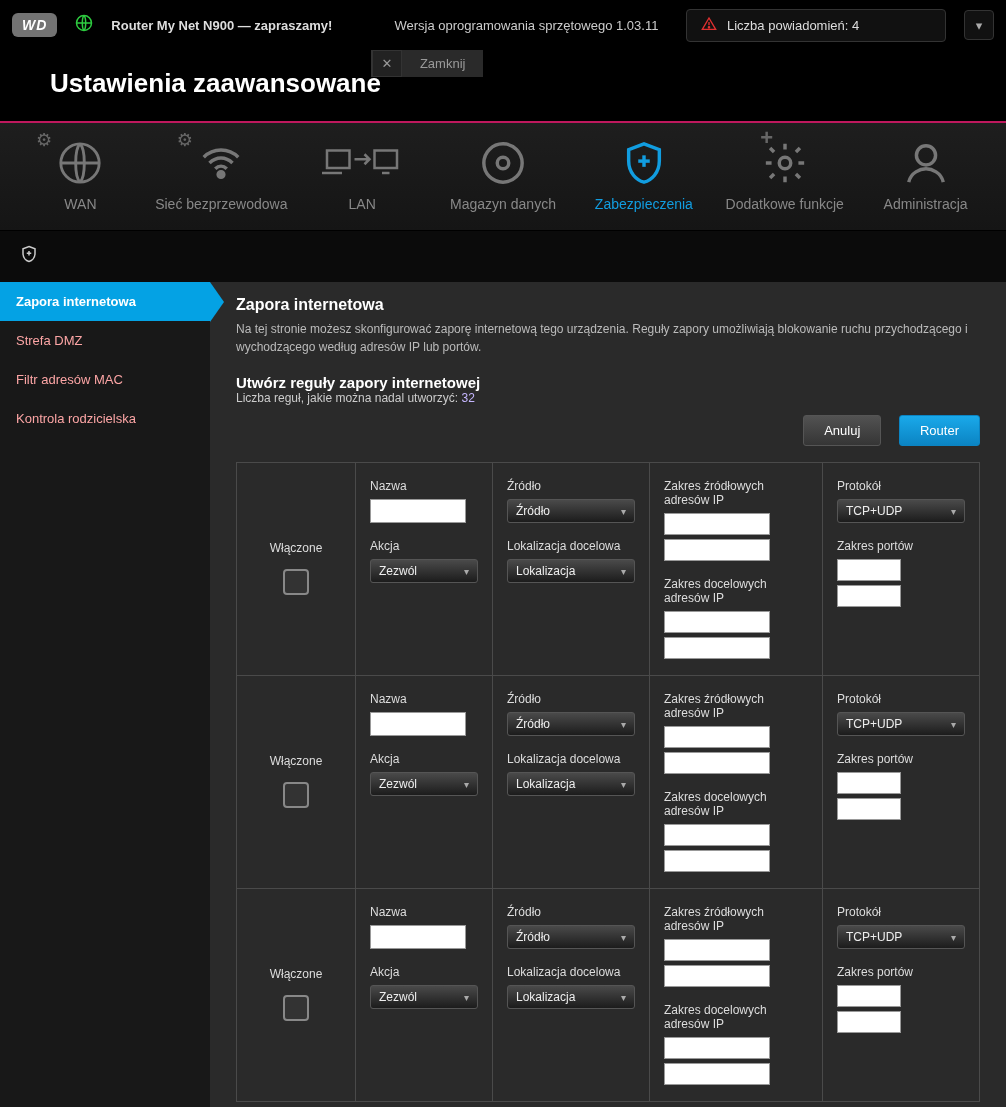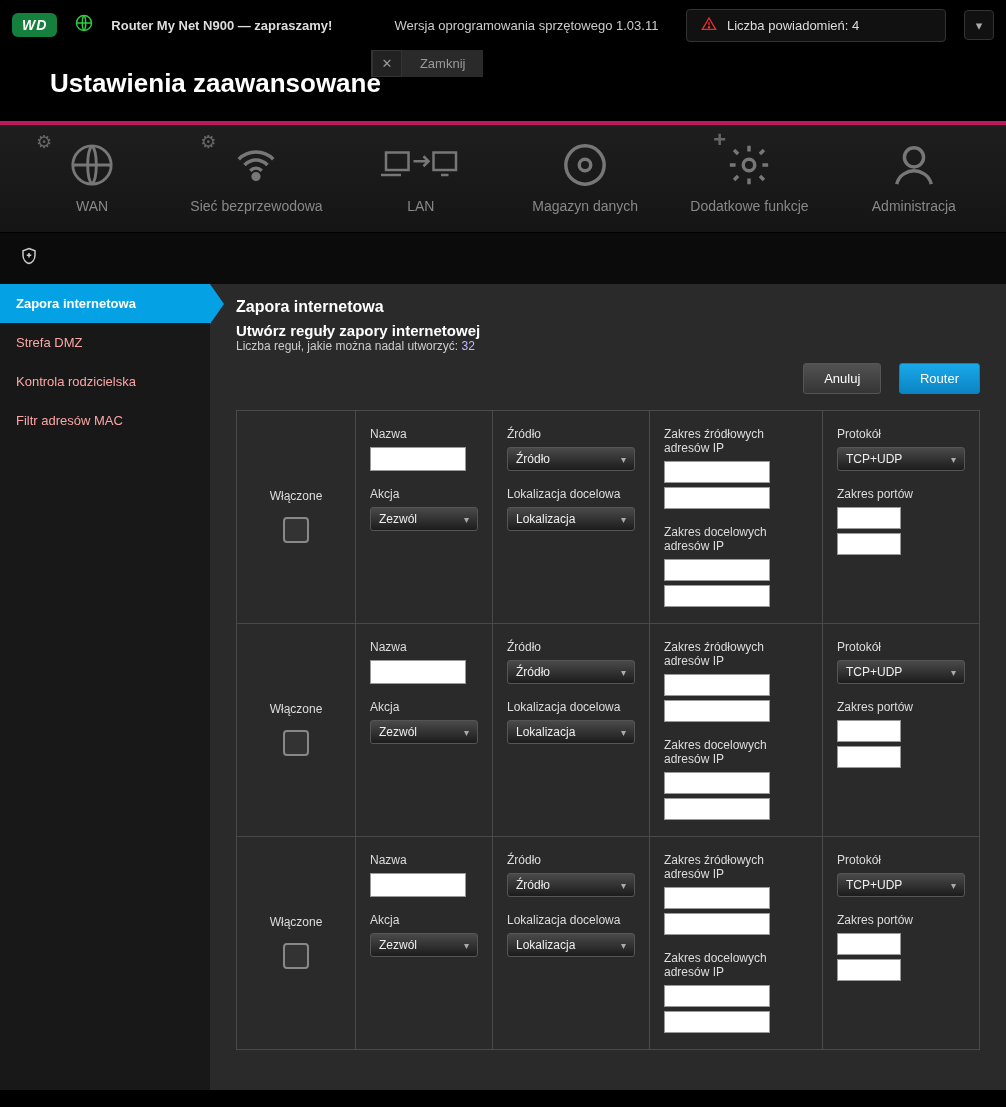--- a/index.html
+++ b/index.html
@@ -13,21 +13,21 @@
   }
   .topbar {
     background: #000;
     height: 50px;
     display: flex;
     align-items: center;
     padding: 0 12px;
     gap: 18px;
   }
   .wd-logo {
-    background: #15803d;
+    background: #737373;
     color: #fff;
     font-weight: bold;
     padding: 4px 10px;
     border-radius: 6px;
     font-size: 14px;
     letter-spacing: 1px;
     font-style: italic;
   }
   .globe-ico { color: #2ecc40; font-size: 18px; }
   .top-welcome { color: #ddd; font-weight: bold; }
@@ -48,21 +48,21 @@
     border: 1px solid #333;
     border-radius: 4px;
     background: #111;
     width: 28px; height: 28px;
     display: flex; align-items: center; justify-content: center;
     color: #aaa;
   }
   .titlebar {
     display: flex;
     align-items: center;
-    border-bottom: 4px solid #be185d;
+    border-bottom: 2px solid #be185d;
     text-align: right;
   }
   .page-title {
     color: #fff;
     font-size: 26px;
     font-weight: bold;
     padding: 18px 30px 22px 50px;
   }
   .close-tab {
     margin-left: auto;
@@ -293,20 +293,30 @@
   </div>
   <div class="nav-item">
     <div class="nav-icon">
       <svg width="46" height="46" viewBox="0 0 24 24" fill="none" stroke="#777" stroke-width="1.8">
           <circle cx="12" cy="12" r="10"></circle>
           <circle cx="12" cy="12" r="3"></circle>
         </svg>
     </div>
     <div class="nav-label">Magazyn danych</div>
   </div>
+  <div class="nav-item active">
+    <div class="nav-icon">
+      <svg width="46" height="46" viewBox="0 0 24 24" fill="none" stroke="#119de0" stroke-width="1.8">
+          <path d="M12 2 L20 5 V11 C20 17 16 21 12 22 C8 21 4 17 4 11 V5 Z"></path>
+          <line x1="12" y1="8" x2="12" y2="14"></line>
+          <line x1="9" y1="11" x2="15" y2="11"></line>
+        </svg>
+    </div>
+    <div class="nav-label">Zabezpieczenia</div>
+  </div>
   <div class="nav-item">
     <span class="plus-badge">+</span>
     <div class="nav-icon">
       <svg width="46" height="46" viewBox="0 0 24 24" fill="none" stroke="#777" stroke-width="1.8">
           <circle cx="12" cy="12" r="3"></circle>
           <path d="M12 2v3M12 19v3M4.2 4.2l2.1 2.1M17.7 17.7l2.1 2.1M2 12h3M19 12h3M4.2 19.8l2.1-2.1M17.7 6.3l2.1-2.1"></path>
         </svg>
     </div>
     <div class="nav-label">Dodatkowe funkcje</div>
   </div>
@@ -328,26 +338,27 @@
         <line x1="12" y1="8" x2="12" y2="14"></line>
         <line x1="9" y1="11" x2="15" y2="11"></line>
       </svg>
   </span>
 </div>
 
 <div class="body-wrap">
   <div class="sidebar">
     <div class="side-item active">Zapora internetowa</div>
     <div class="side-item">Strefa DMZ</div>
+    <div class="side-item">Filtr adresów MAC</div>
     <div class="side-item">Kontrola rodzicielska</div>
-    <div class="side-item">Filtr adresów MAC</div>
   </div>
 
   <div class="content">
     <div class="sec-title">Zapora internetowa</div>
+    <div class="sec-desc">Na tej stronie możesz skonfigurować zaporę internetową tego urządzenia. Reguły zapory umożliwiają blokowanie ruchu przychodzącego i wychodzącego według adresów IP lub portów.</div>
 
     <div class="sub-title">Utwórz reguły zapory internetowej</div>
     <div class="remain-line">
       <span>Liczba reguł, jakie można nadal utworzyć:</span> <span class="num">32</span>
     </div>
 
     <div class="btn-row">
       <span class="btn">Anuluj</span>
       <span class="btn primary">Router</span>
     </div>

